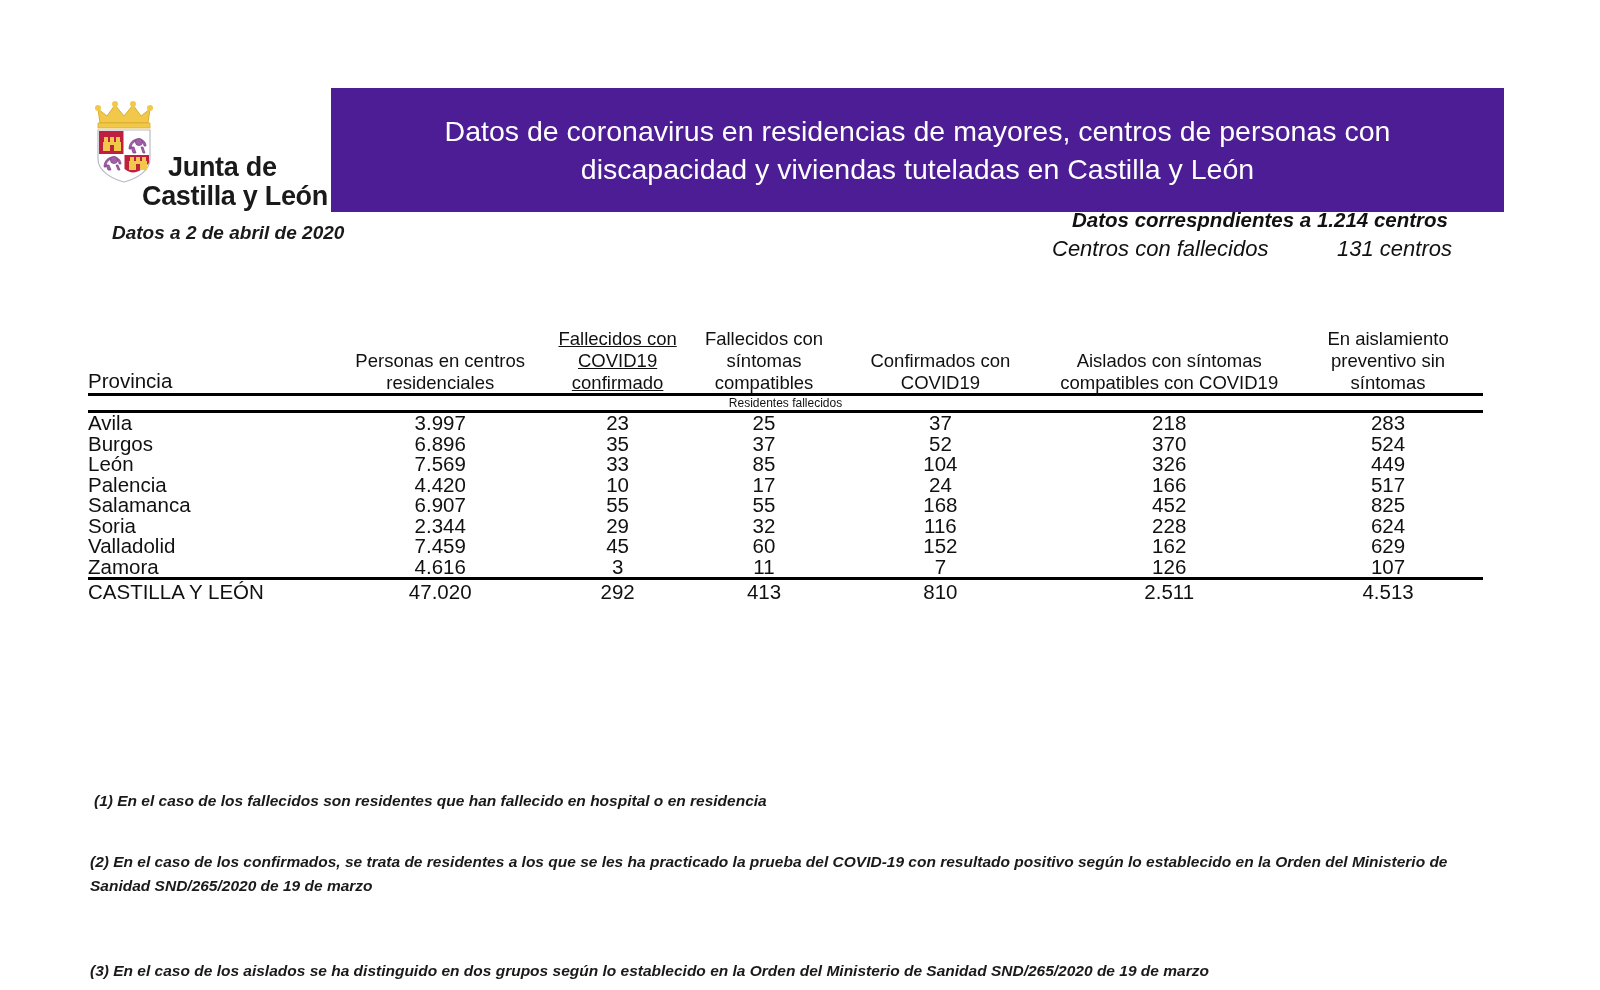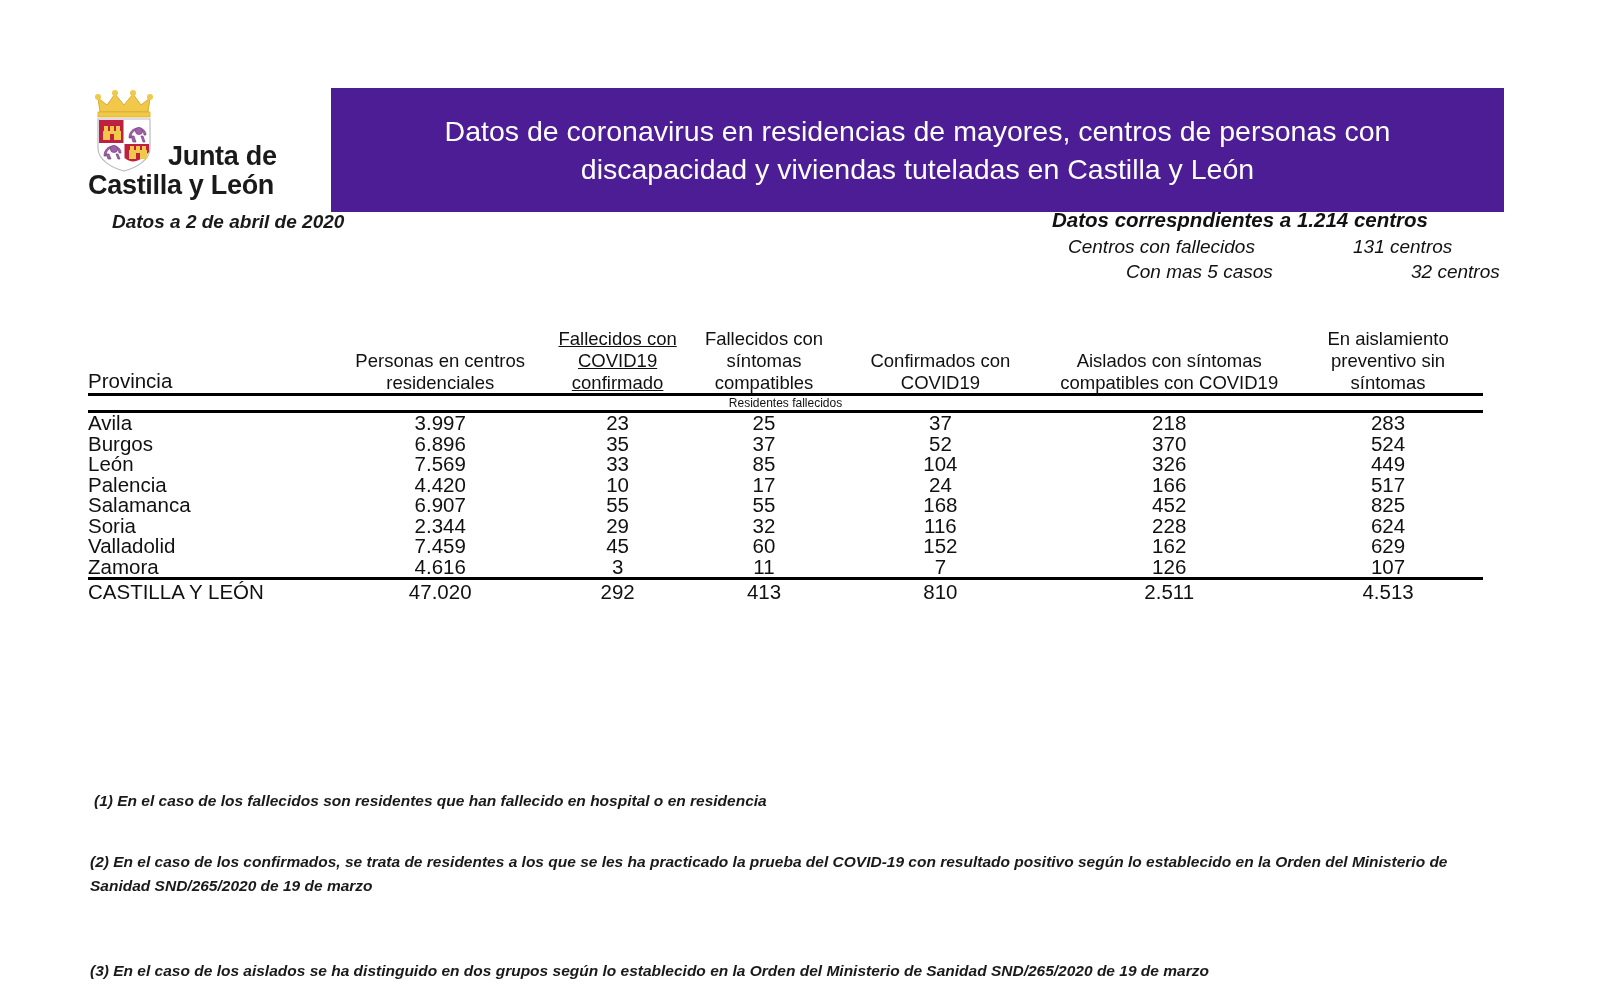--- a/index.html
+++ b/index.html
@@ -20,22 +20,23 @@
   #header-area {
     position: absolute;
     left: 0; top: 0;
     width: 1600px;
     height: 310px;
   }
 
   #brand-block {
     position: absolute;
     left: 88px;
-    top: 86px;
+    top: 97px;
     width: 240px;
+    text-align: right;
   }
   #logo-row {
     display: flex;
     align-items: flex-end;
     gap: 8px;
   }
   #coat-of-arms { width: 72px; height: 86px; display:block; flex: 0 0 auto; }
   #brand-text {
     font-weight: bold;
     font-size: 27px;
@@ -89,27 +90,27 @@
     left: 1052px;
     top: 208px;
     width: 400px;
     font-style: italic;
   }
   .centers-title {
     font-weight: bold;
     font-size: 20.5px;
     white-space: nowrap;
     margin-bottom: 2px;
+    margin-left: 20px;
   }
   .centers-row {
     display: flex;
-    font-size: 19px;
+    font-size: 22px;
     line-height: 1.33;
     white-space: nowrap;
-    margin-left: 16px;
   }
   .centers-row .cs-label { flex: 0 0 285px; }
   .centers-row.indent .cs-label { padding-left: 58px; }
   .centers-row .cs-value { flex: 1 1 auto; }
 
   
   #data-table {
     position: absolute;
     left: 88px;
     top: 328px;
@@ -260,24 +261,20 @@
   <div id="title-banner">
     <div id="title-banner-text">Datos de coronavirus en residencias de mayores, centros de personas con discapacidad y viviendas tuteladas en Castilla y León</div>
   </div>
 
   <div id="centers-summary">
     <div class="centers-title">Datos correspndientes a 1.214 centros</div>
     <div class="centers-row">
       <span class="cs-label">Centros con fallecidos</span>
       <span class="cs-value">131 centros</span>
     </div>
-    <div class="centers-row indent">
-      <span class="cs-label">Con mas 5 casos</span>
-      <span class="cs-value">32 centros</span>
-    </div>
   </div>
 
 </div>
 
 <table id="data-table">
   <thead>
     <tr class="head-rule">
       <th class="col-prov">Provincia</th>
       <th class="c1">Personas en centros residenciales</th>
       <th class="c2">Fallecidos con COVID19 confirmado</th>

